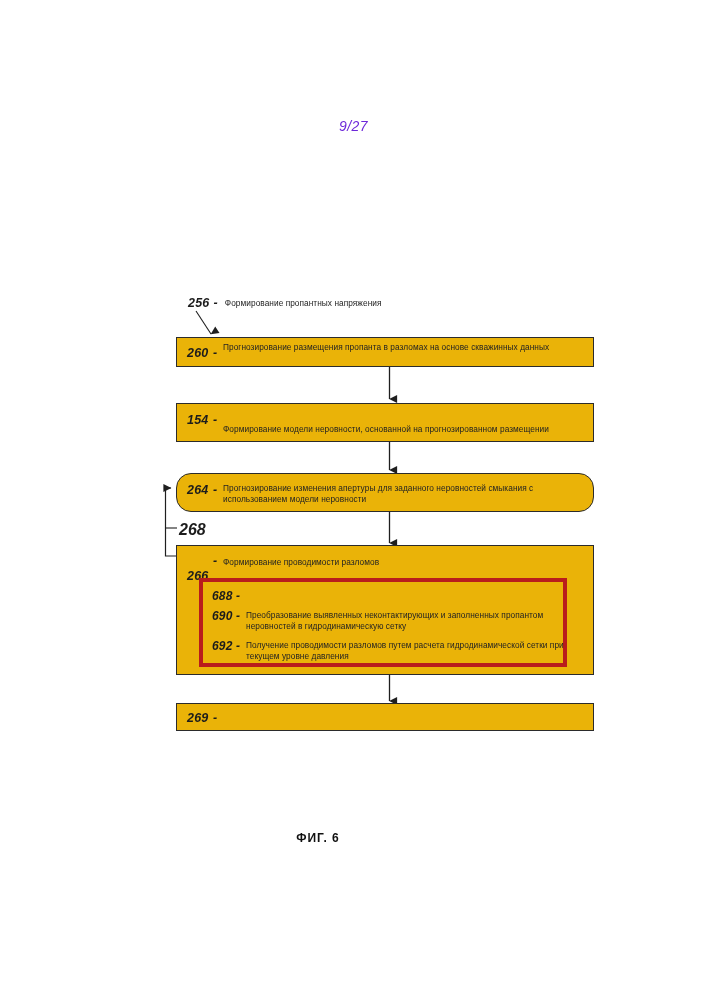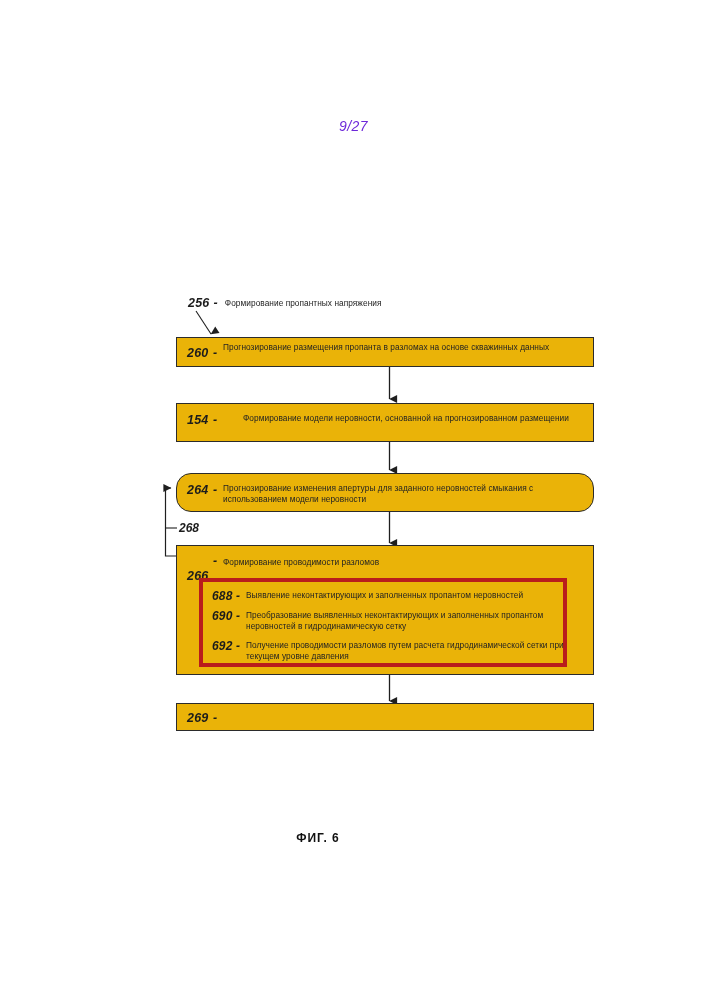--- a/index.html
+++ b/index.html
@@ -97,21 +97,21 @@
     align-items: flex-end;
     gap: 0;
   }
   .label-256 .txt { padding-left: 7px; position: relative; top: -1px; }
 
   
   .label-268 {
     position: absolute;
     left: 179px;
     top: 521px;
-    font-size: 12px;
+    font-size: 16px;
     font-style: italic;
     font-weight: bold;
     color: #1c1c1c;
   }
 
   
   .box .ref        { padding: 0; }
   .step-ref        { position: absolute; }
   .step-txt        { position: absolute; }
 </style>
@@ -155,41 +155,40 @@
 
   <div class="box" style="left:176px; top:337px; width:418px; height:30px;">
     <span class="ref step-ref" style="left:10px; top:8px;">260</span>
     <span class="ref step-ref" style="left:36px; top:8px;">-</span>
     <span class="txt step-txt" style="left:46px; top:4px; width:358px;">Прогнозирование размещения пропанта в разломах на основе скважинных данных</span>
   </div>
 
   <div class="box" style="left:176px; top:403px; width:418px; height:39px;">
     <span class="ref step-ref" style="left:10px; top:9px;">154</span>
     <span class="ref step-ref" style="left:36px; top:9px;">-</span>
-    <span class="txt step-txt" style="left:46px; top:9px; width:358px;margin-left:20px;">Формирование модели неровности, основанной на прогнозированном размещении</span>
+    <span class="txt step-txt" style="left:46px; top:20px; width:358px;">Формирование модели неровности, основанной на прогнозированном размещении</span>
   </div>
 
   <div class="box" style="left:176px; top:473px; width:418px; height:39px;border-radius:15px;">
     <span class="ref step-ref" style="left:10px; top:9px;">264</span>
     <span class="ref step-ref" style="left:36px; top:9px;">-</span>
     <span class="txt step-txt" style="left:46px; top:9px; width:358px;">Прогнозирование изменения апертуры для заданного неровностей смыкания с использованием модели неровности</span>
   </div>
 
   <div class="label-268">268</div>
 
   <div class="box" style="left:176px; top:545px; width:418px; height:130px;">
     <span class="ref step-ref" style="left:10px; top:23px;">266</span>
     <span class="ref step-ref" style="left:36px; top:8px;">-</span>
     <span class="txt step-txt" style="left:46px; top:11px; width:358px;">Формирование проводимости разломов</span>
 
     <div class="box inner" style="left:22px; top:32px; width:368px; height:89px; display:block;">
 
       <span class="ref ref-sm step-ref" style="left:9px; top:7px;">688</span>
       <span class="ref ref-sm step-ref" style="left:33px; top:7px;">-</span>
-      <span class="txt step-txt" style="left:43px; top:8px; width:318px;">Выявление неконтактирующих и заполненных пропантом неровностей</span>
 
       <span class="ref ref-sm step-ref" style="left:9px; top:27px;">690</span>
       <span class="ref ref-sm step-ref" style="left:33px; top:27px;">-</span>
       <span class="txt step-txt" style="left:43px; top:28px; width:318px;">Преобразование выявленных неконтактирующих и заполненных пропантом неровностей в гидродинамическую сетку</span>
 
       <span class="ref ref-sm step-ref" style="left:9px; top:57px;">692</span>
       <span class="ref ref-sm step-ref" style="left:33px; top:57px;">-</span>
       <span class="txt step-txt" style="left:43px; top:58px; width:318px;">Получение проводимости разломов путем расчета гидродинамической сетки при текущем уровне давления</span>
     </div>
   </div>

